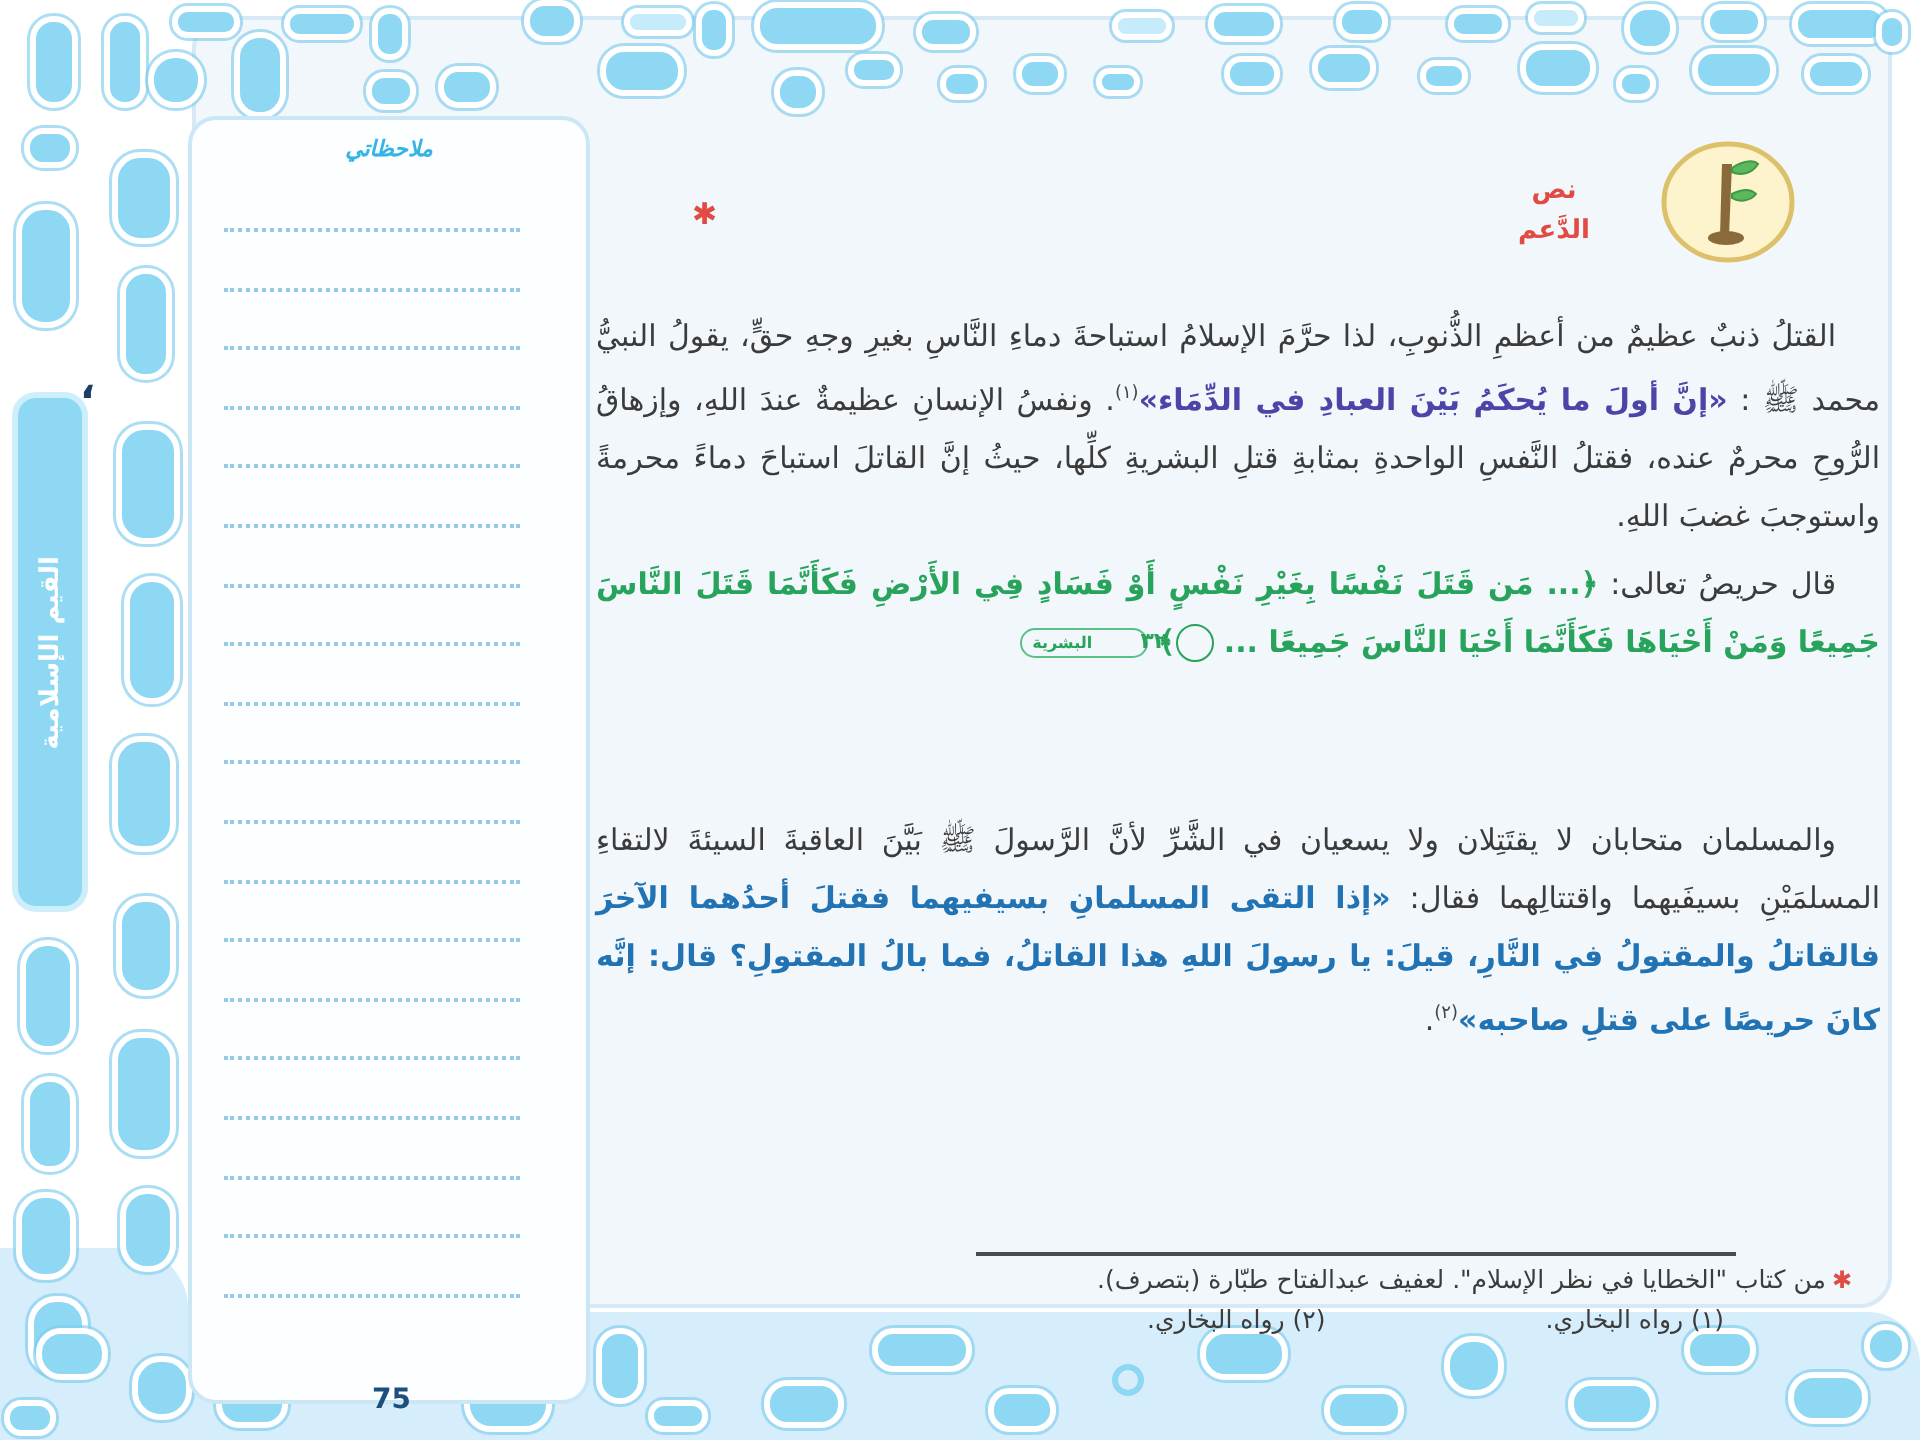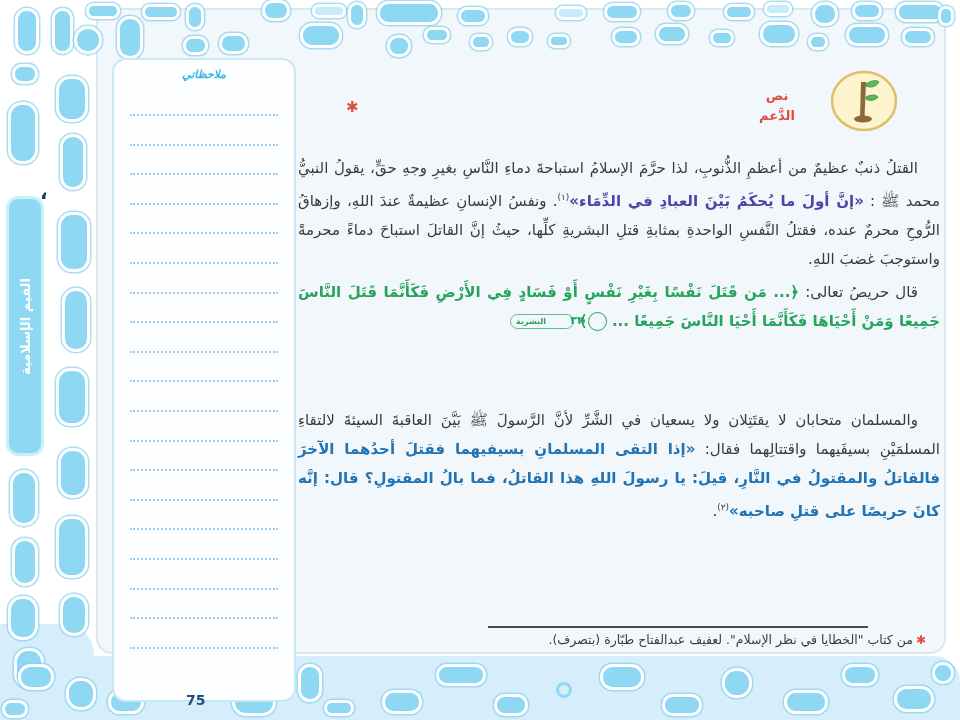--- a/index.html
+++ b/index.html
@@ -18,21 +18,21 @@
   .panel{position:absolute;left:96px;top:8px;width:850px;height:646px;z-index:1;
          background:#f2f7fb;border:2px solid #d6e9f5;border-radius:16px;box-sizing:border-box;}
   
   .tab{position:absolute;left:6px;top:196px;width:38px;height:260px;z-index:3;
        background:#8ed8f3;border:3px solid #cdeefb;border-radius:12px;box-sizing:border-box;
        display:flex;align-items:center;justify-content:center;}
   .tab-text{transform:rotate(-90deg);white-space:nowrap;color:#ffffff;font-size:13px;
             font-weight:bold;letter-spacing:1px;}
   .tab-mark{position:absolute;left:40px;top:180px;z-index:3;color:#1d3e66;font-size:20px;font-weight:bold;}
   
-  .notes{position:absolute;left:112px;top:58px;width:184px;height:644px;z-index:3;
+  .notes{position:absolute;left:94px;top:58px;width:201px;height:644px;z-index:3;
          background:#fdfeff;border:2px solid #cbe7f6;border-radius:14px;box-sizing:border-box;}
   .notes-head{position:absolute;top:8px;left:0;right:0;text-align:center;color:#35b5e5;
               font-size:11px;font-weight:bold;font-style:italic;}
   .dot-line{position:absolute;left:16px;width:148px;height:0;border-bottom:2px dotted #96c9ea;}
   
   .flag-icon{position:absolute;left:830px;top:70px;width:68px;height:62px;z-index:4;}
   .support-tag{position:absolute;left:744px;top:86px;width:66px;z-index:4;text-align:center;
                color:#e04b44;font-size:13px;font-weight:bold;line-height:20px;}
   .title-outer{position:absolute;left:372px;top:90px;width:386px;height:34px;z-index:4;
                background:#d8bc4e;clip-path:polygon(4% 0,96% 0,100% 50%,96% 100%,4% 100%,0 50%);}
@@ -196,16 +196,19 @@
   <p class="txt indent" style="top:262px;"><span>قال حريصُ تعالى: </span><span class="quran">﴿... مَن قَتَلَ نَفْسًا بِغَيْرِ نَفْسٍ أَوْ فَسَادٍ فِي الأَرْضِ فَكَأَنَّمَا قَتَلَ النَّاسَ جَمِيعًا وَمَنْ أَحْيَاهَا فَكَأَنَّمَا أَحْيَا النَّاسَ جَمِيعًا ... </span><span class="ayah-badge">٣٢</span><span class="quran">﴾</span> <span class="seal">البشرية</span></p>
 
 
   <p class="txt indent" style="top:390px;"><span>والمسلمان متحابان لا يقتَتِلان ولا يسعيان في الشَّرِّ لأنَّ الرَّسولَ ﷺ بَيَّنَ العاقبةَ السيئةَ لالتقاءِ المسلمَيْنِ بسيفَيهما واقتتالِهما فقال: </span><span class="hadith-blue">«إذا التقى المسلمانِ بسيفيهما فقتلَ أحدُهما الآخرَ فالقاتلُ والمقتولُ في النَّارِ، قيلَ: يا رسولَ اللهِ هذا القاتلُ، فما بالُ المقتولِ؟ قال: إنَّه كانَ حريصًا على قتلِ صاحبه»</span><sup>(٢)</sup><span>.</span></p>
 
 
   <div class="fn-sep"></div>
   <div class="fn" style="left:340px;top:632px;width:586px;">
     <span class="fn-star">✱</span><span>من كتاب "الخطايا في نظر الإسلام". لعفيف عبدالفتاح طبّارة (بتصرف).</span>
   </div>
+  <div class="fn" style="left:340px;top:652px;width:522px;">
+    <span>(١) رواه البخاري.</span><span class="fn-gap"></span><span>(٢) رواه البخاري.</span>
+  </div>
 
   <span class="page-num">75</span>
 
 </div>
 
 </body></html>

